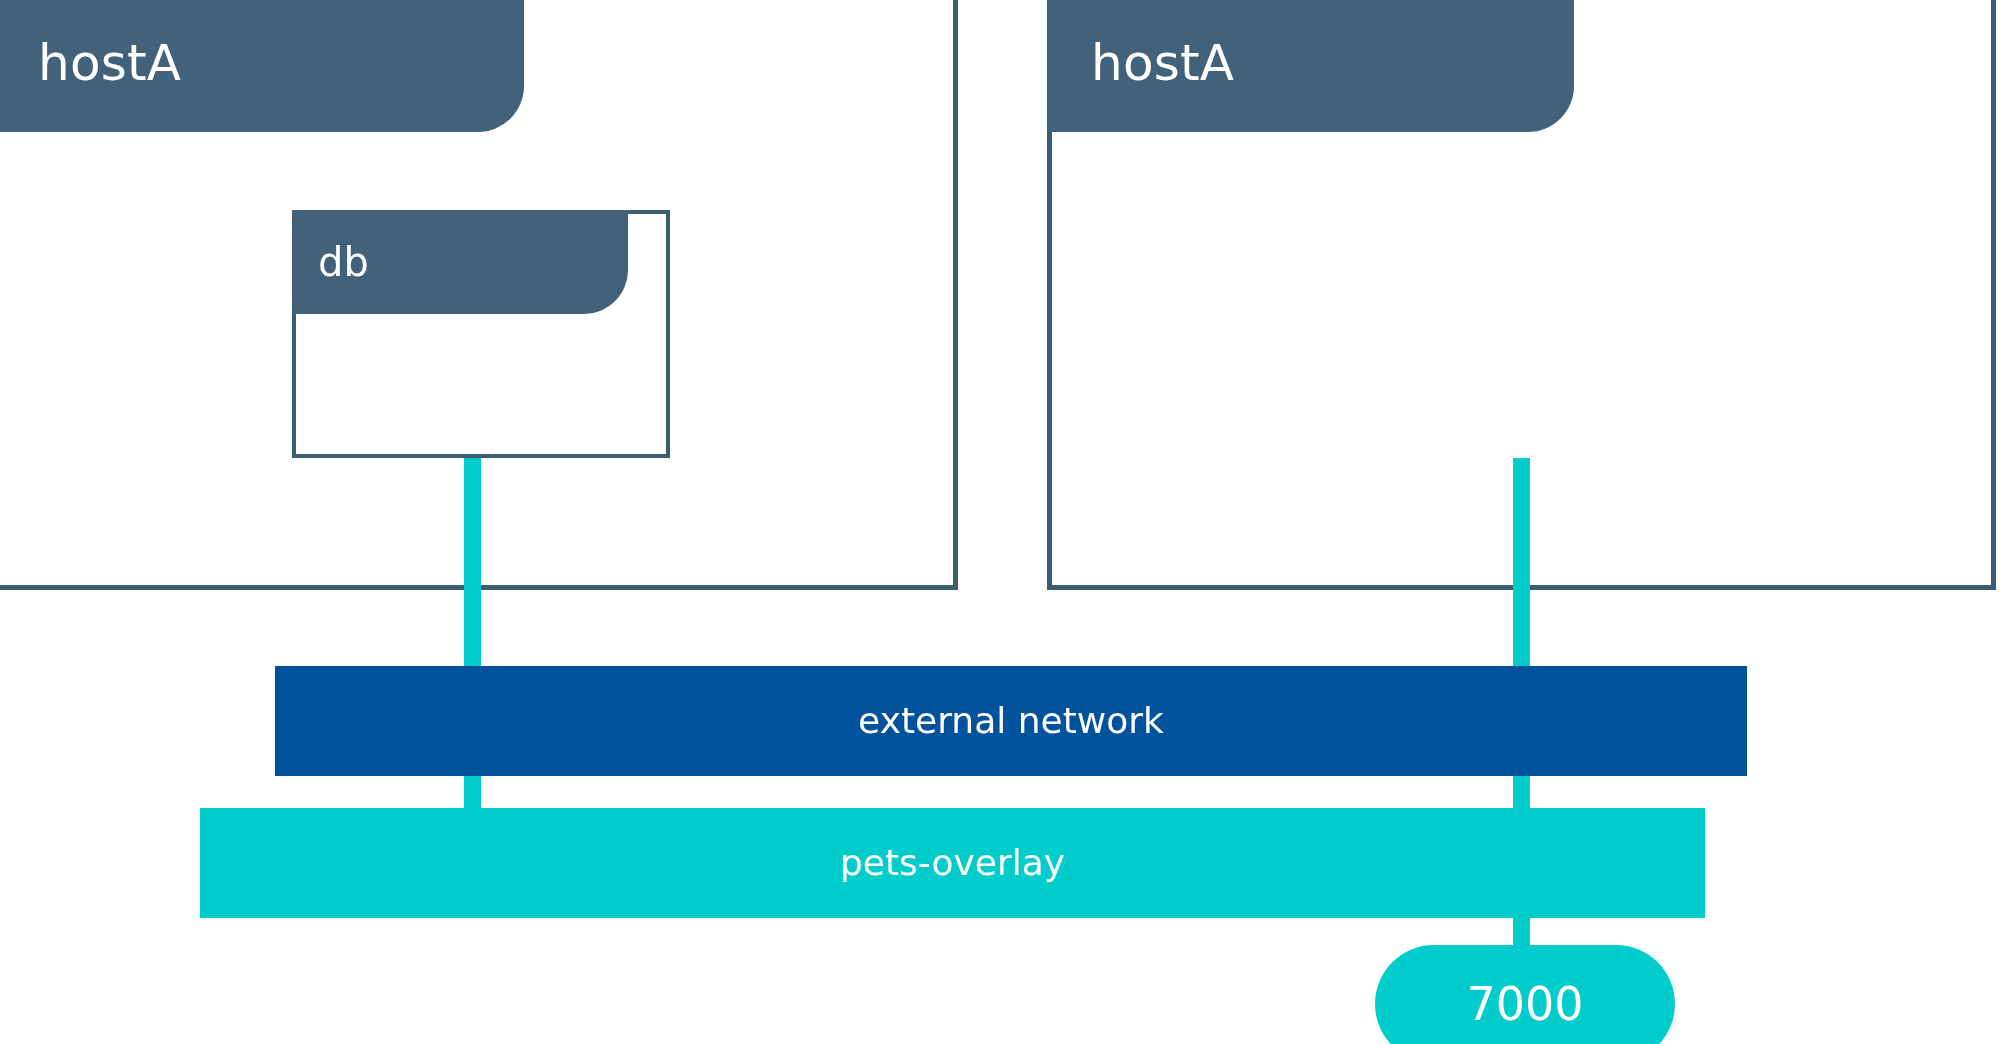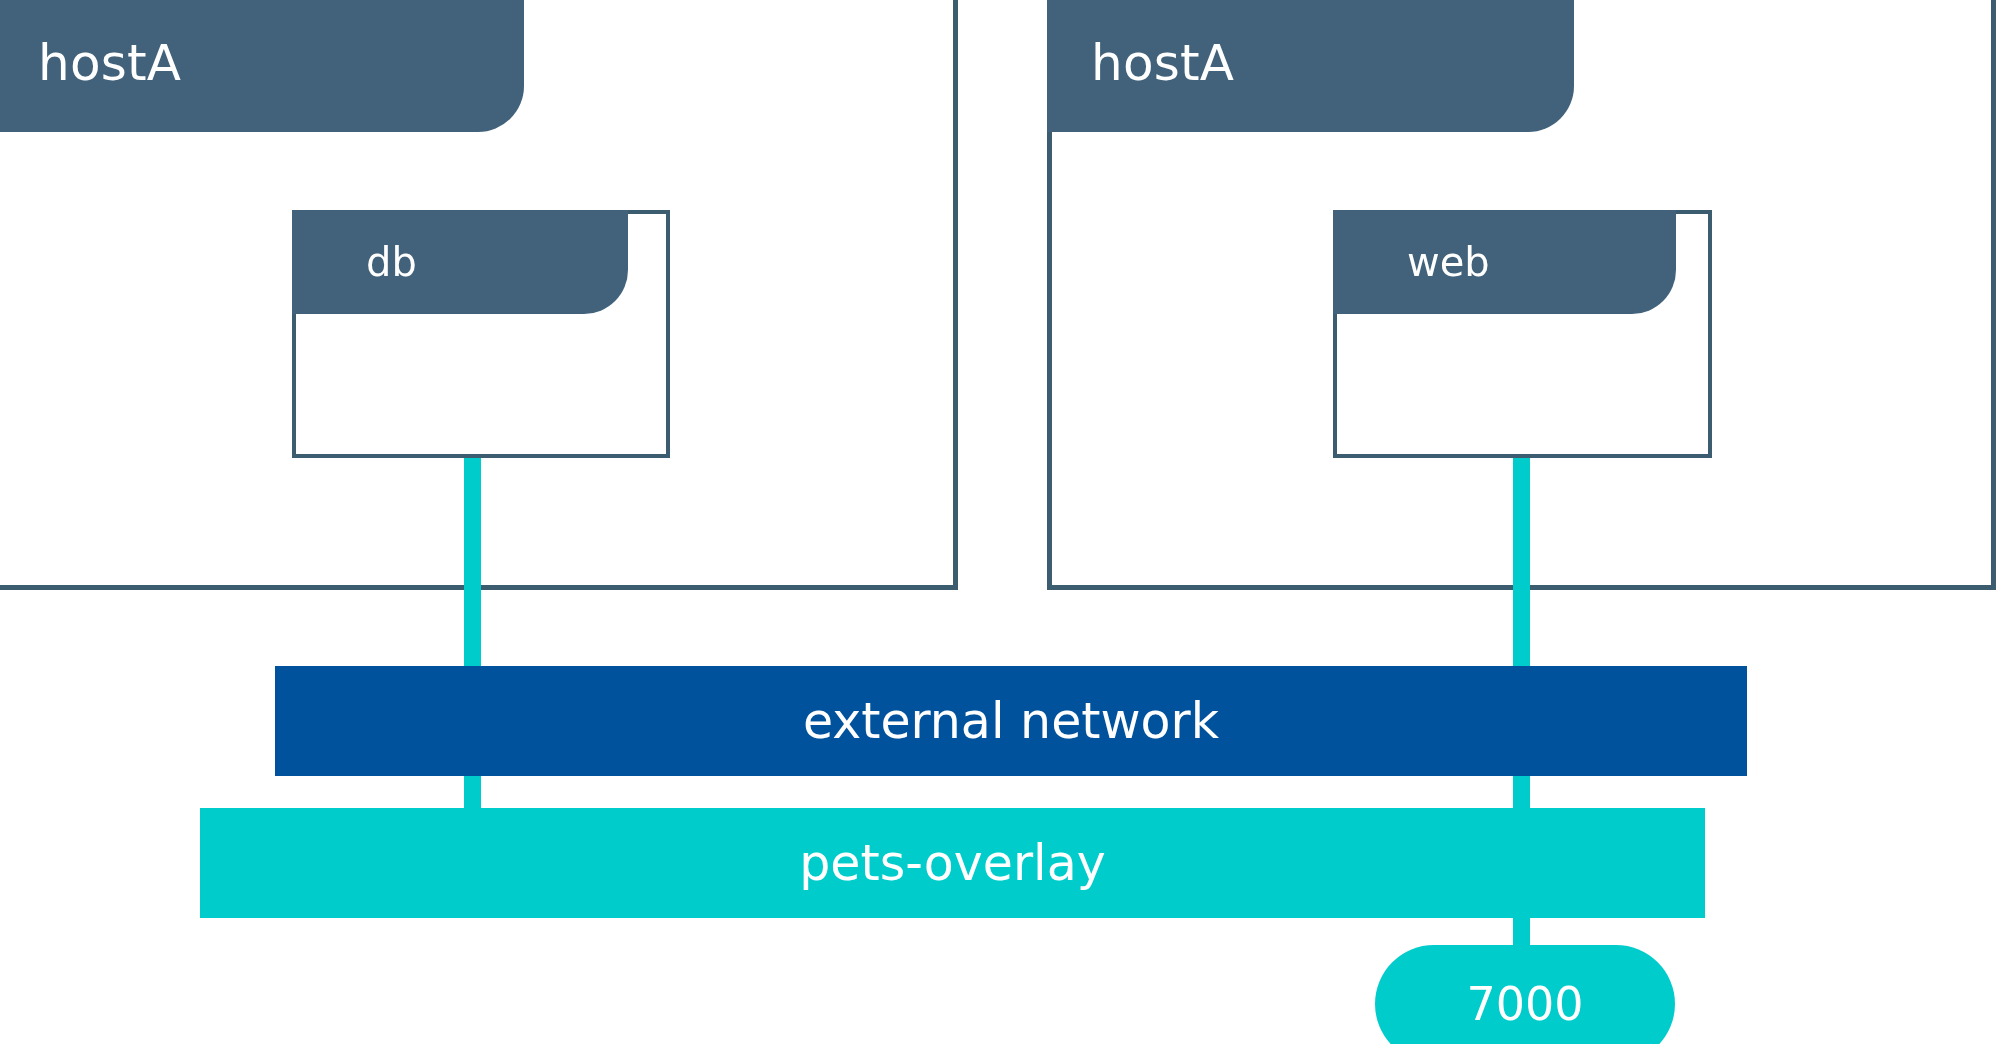--- a/index.html
+++ b/index.html
@@ -64,36 +64,36 @@
     background: #41627a;
     border-bottom-right-radius: 44px;
     box-sizing: border-box;
     display: flex;
     align-items: center;
   }
   .svc-header-label {
     color: #ffffff;
     font-size: 40px;
     line-height: 1;
-    padding-left: 74px;
+    padding-left: 26px;
     white-space: nowrap;
     font-weight: 400;
   }
 
   
   .netbar {
     position: absolute;
     display: flex;
     align-items: center;
     justify-content: center;
     box-sizing: border-box;
   }
   .netbar-label {
     color: #ffffff;
-    font-size: 49px;
+    font-size: 36px;
     line-height: 1;
     white-space: nowrap;
     font-weight: 400;
   }
 
   
   .link {
     position: absolute;
     box-sizing: border-box;
   }
@@ -132,25 +132,20 @@
   </div>
 
   <div class="link" style="left:464px; top:458px; width:17px; height:360px; background:#00cccc;"></div>
 
   <div class="host" style="left:1047px; top:-6px; width:949px; height:596px;">
     <div class="host-header" style="width:527px;">
       <span class="host-header-label">hostA</span>
     </div>
   </div>
 
-  <div class="svc" style="left:1333px; top:210px; width:379px; height:248px;">
-    <div class="svc-header" style="width:343px;">
-      <span class="svc-header-label">web</span>
-    </div>
-  </div>
 
   <div class="link" style="left:1513px; top:458px; width:17px; height:360px; background:#00cccc;"></div>
 
   <div class="netbar" style="left:275px; top:666px; width:1472px; height:110px; background:#00529c;">
     <span class="netbar-label">external network</span>
   </div>
 
   <div class="netbar" style="left:200px; top:808px; width:1505px; height:110px; background:#00cccc;">
     <span class="netbar-label">pets-overlay</span>
   </div>

